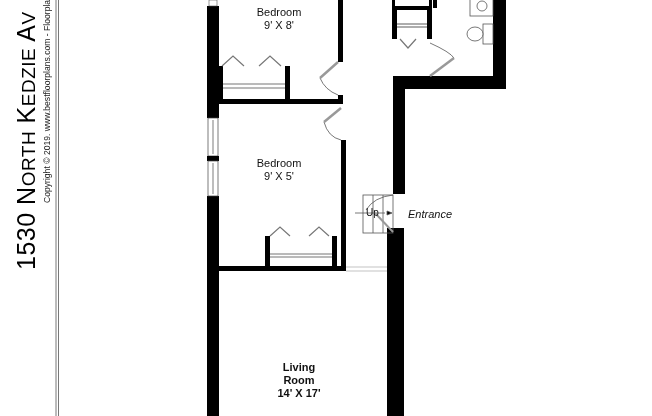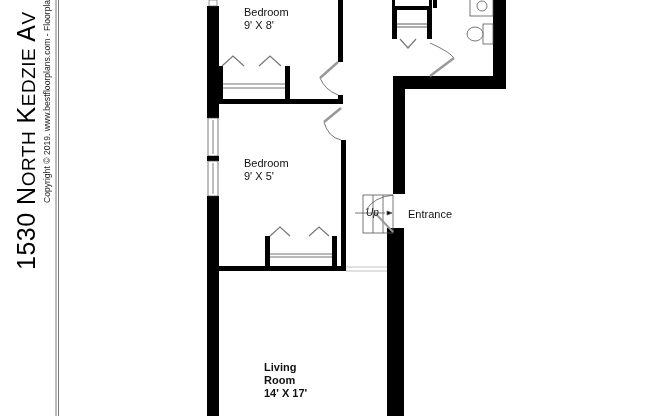--- a/index.html
+++ b/index.html
@@ -10,23 +10,23 @@
     transform-origin: left top; transform: rotate(-90deg);
     white-space: nowrap; color: #000;
     font-size: 25px; letter-spacing: 0.5px; line-height: 25px;
   }
   .title-vert .sc { font-size: 19px; }
   .copy-vert {
     position: absolute; left: 43px; top: 203px;
     transform-origin: left top; transform: rotate(-90deg);
     white-space: nowrap; color: #222; font-size: 8.6px; line-height: 9px;
   }
-  .label { position: absolute; text-align: left; color: #111; font-size: 11px; line-height: 13px; }
+  .label { position: absolute; text-align: center; color: #111; font-size: 11px; line-height: 13px; }
   .entrance { position: absolute; color: #111; font-size: 11px; }
-  .up { position: absolute; color: #111; font-size: 10px; font-style: italic; }
+  .up { position: absolute; color: #111; font-size: 10px; }
 </style>
 </head>
 <body>
 
 <svg id="plan" viewBox="0 0 652 416" xmlns="http://www.w3.org/2000/svg">
 
   <g>
     <line x1="56" y1="0" x2="56" y2="416" stroke="#555" stroke-width="0.8"></line>
     <line x1="58.5" y1="0" x2="58.5" y2="416" stroke="#555" stroke-width="0.8"></line>
   </g>
@@ -138,14 +138,14 @@
   <div>Bedroom</div>
   <div>9' X 5'</div>
 </div>
 
 <div class="label" style="left:264px; top:361px; width:70px;font-weight:bold;">
   <div>Living</div>
   <div>Room</div>
   <div>14' X 17'</div>
 </div>
 
-<div class="entrance" style="left:408px; top:208px;">Entrance</div>
+<div class="entrance" style="left:408px; top:208px;font-style:italic;">Entrance</div>
 <div class="up" style="left:366px; top:207px;">Up</div>
 
 </body></html>

